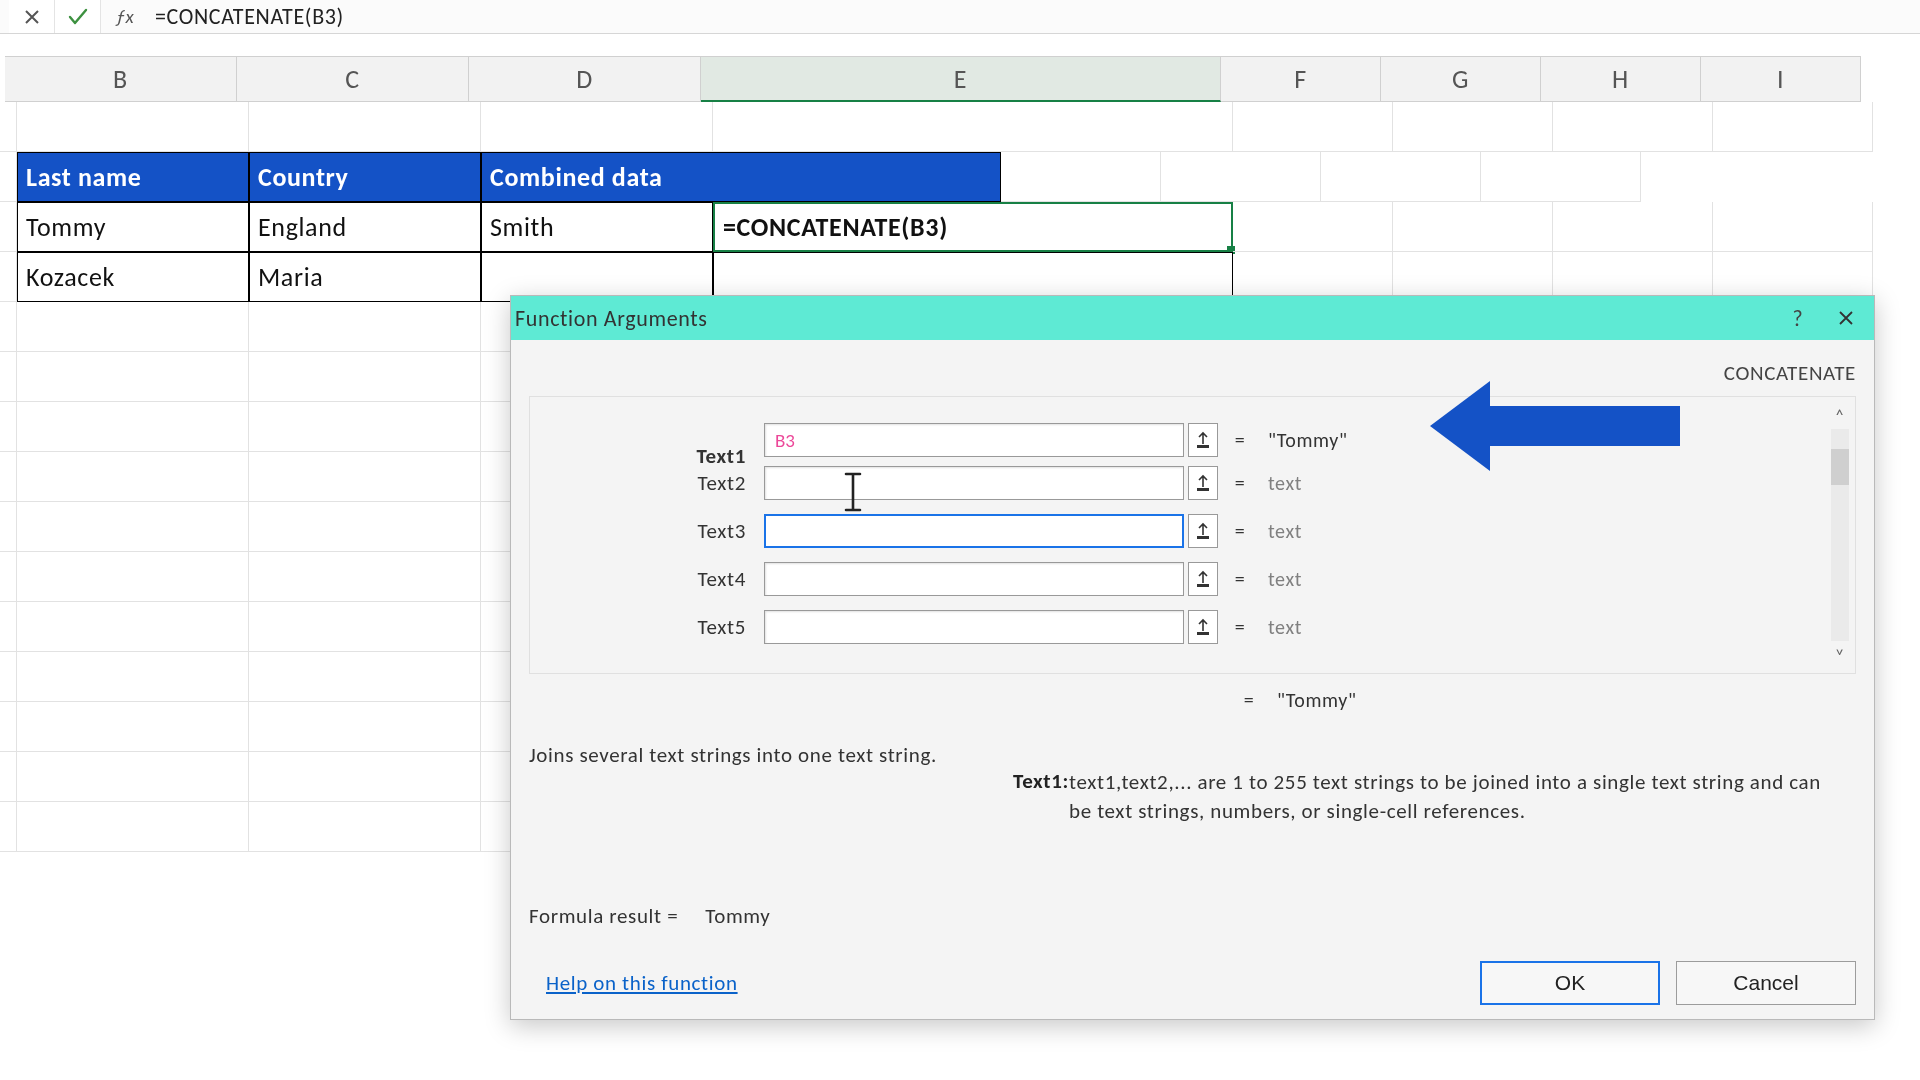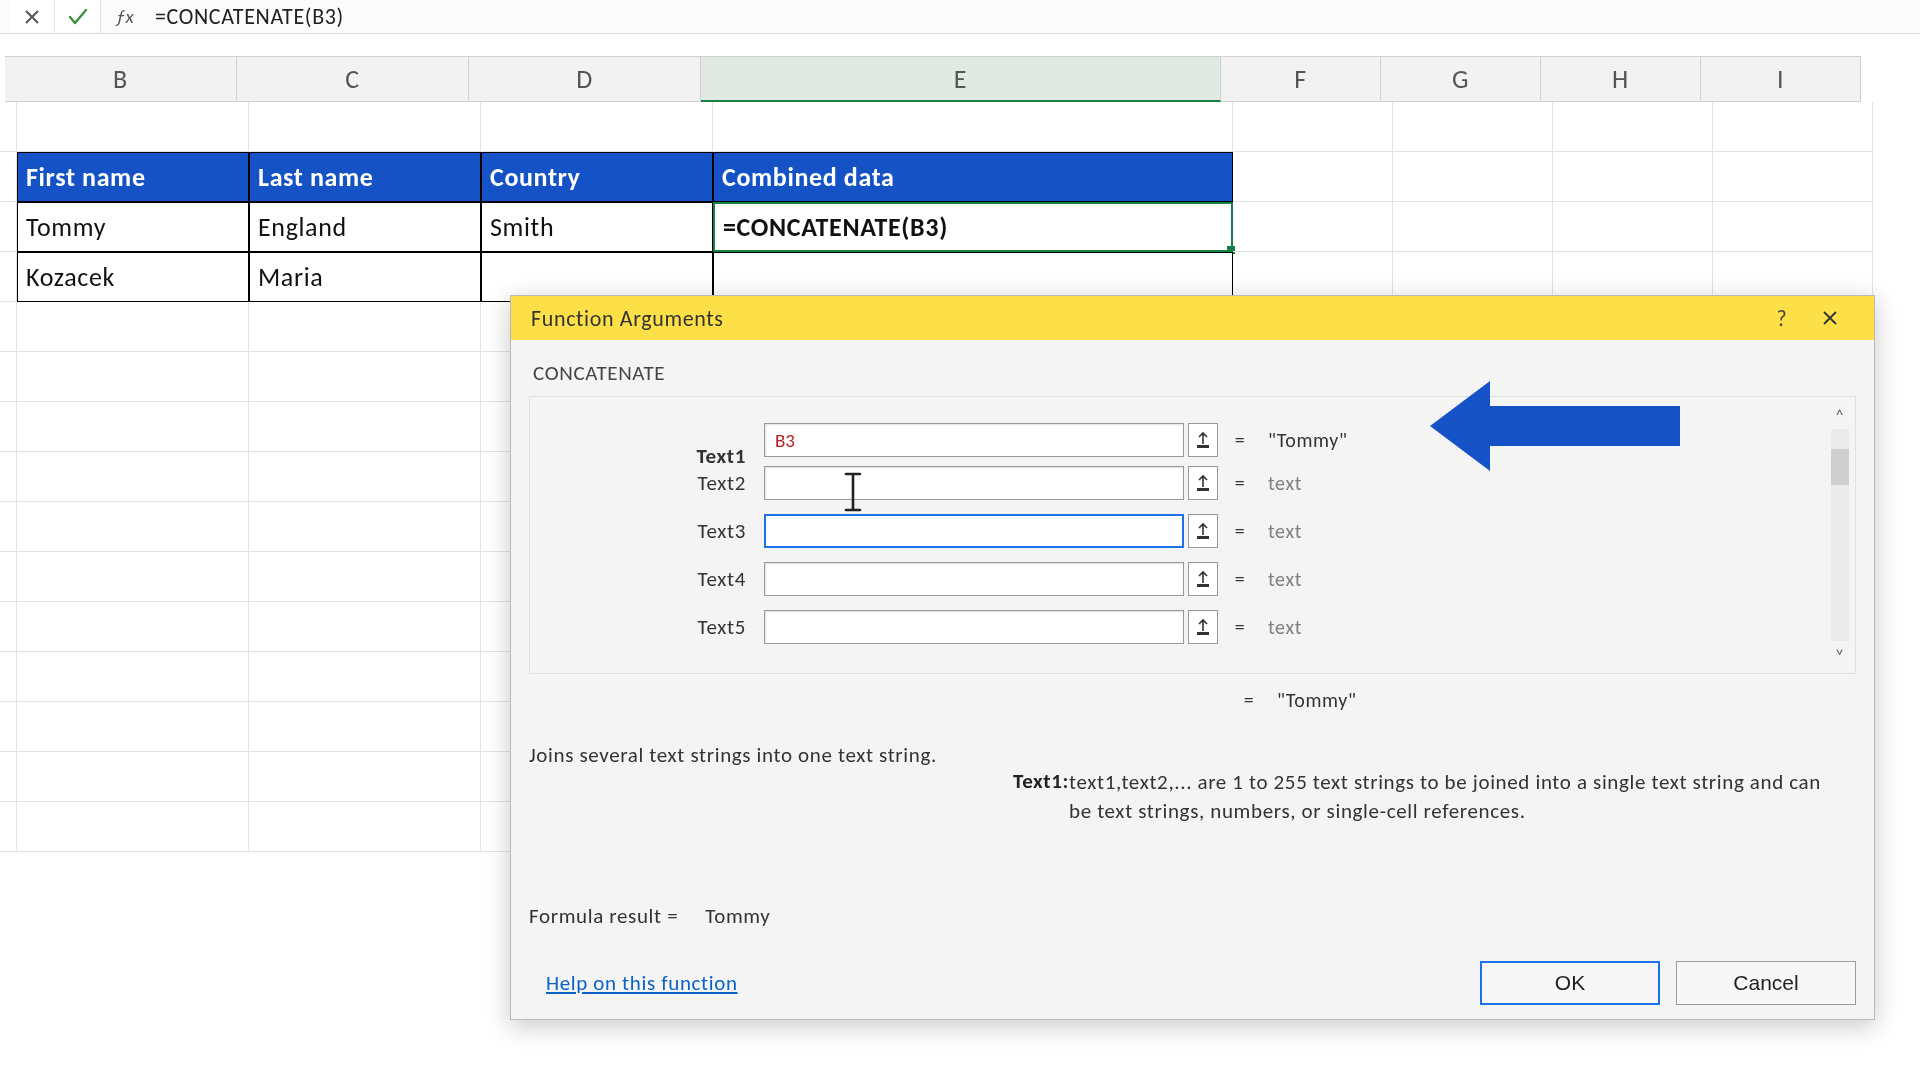--- a/index.html
+++ b/index.html
@@ -84,46 +84,46 @@
     .dialog {
       position: absolute;
       left: 510px; top: 295px;
       width: 1365px;
       background: #f4f4f4;
       border: 1px solid #b9b9b9;
       box-shadow: 0 6px 24px rgba(0,0,0,.22);
     }
     .dlg-title {
       height: 44px; display:flex; align-items:center;
-      padding: 0 20px;
+      padding: 0 4px;
       color: #333; font-size: 22px;
-      background: #fde047;
+      background: #5eead4;
     }
     .dlg-title .spacer { flex:1; }
     .dlg-icn { width: 48px; height: 44px; display:flex; align-items:center; justify-content:center; color:#444; font-size:22px; }
     .dlg-body { padding: 20px 18px 14px 18px; }
-    .fnname { color:#444; font-size:21px; padding-left:4px; }
+    .fnname { color:#444; font-size:21px; padding-left:4px;text-align:right; }
     .arg-panel { border:1px solid #e0e0e0; background:#f4f4f4; margin-top:10px; padding: 14px 14px 22px 14px; position:relative; }
     .arg-row {
       display: grid;
       grid-template-columns: 220px 420px 34px 44px auto;
       align-items: center;
       gap: 0;
       height: 48px;
     }
     .arg-label { text-align: right; padding-right: 18px; color:#333; font-size:21px; }
     .arg-label.b { font-weight:600;margin-top:32px; }
     .arg-input {
       height: 34px;
       border: 1px solid #999;
       box-shadow: inset 1px 1px 2px rgba(0,0,0,.12);
       background:#fff;
       padding: 0 10px;
       font-size: 19px;
-      color:#b91c1c;
+      color:#ec4899;
       font-family: inherit;
     }
     .arg-input.hi { border-color:#1a73e8; box-shadow: inset 0 0 0 1px #1a73e8; }
     .coll-btn {
       height: 34px; width: 30px;
       margin-left: 4px;
       border: 1px solid #999; background:#fff;
       display:flex; align-items:center; justify-content:center;
     }
     .eq { text-align:center; color:#333; font-size:20px; }
@@ -198,21 +198,20 @@
         <div class="cell C"></div>
         <div class="cell D"></div>
         <div class="cell E"></div>
       <div class="cell F"></div>
         <div class="cell G"></div>
         <div class="cell H"></div>
         <div class="cell I"></div>
     </div>
     <div class="row">
       <div class="cell rowhead"></div>
-      <div class="cell B table-head">First name</div>
       <div class="cell C table-head">Last name</div>
       <div class="cell D table-head">Country</div>
       <div class="cell E table-head">Combined data</div>
       <div class="cell F"></div>
         <div class="cell G"></div>
         <div class="cell H"></div>
         <div class="cell I"></div>
     </div>
     <div class="row">
       <div class="cell rowhead"></div>

